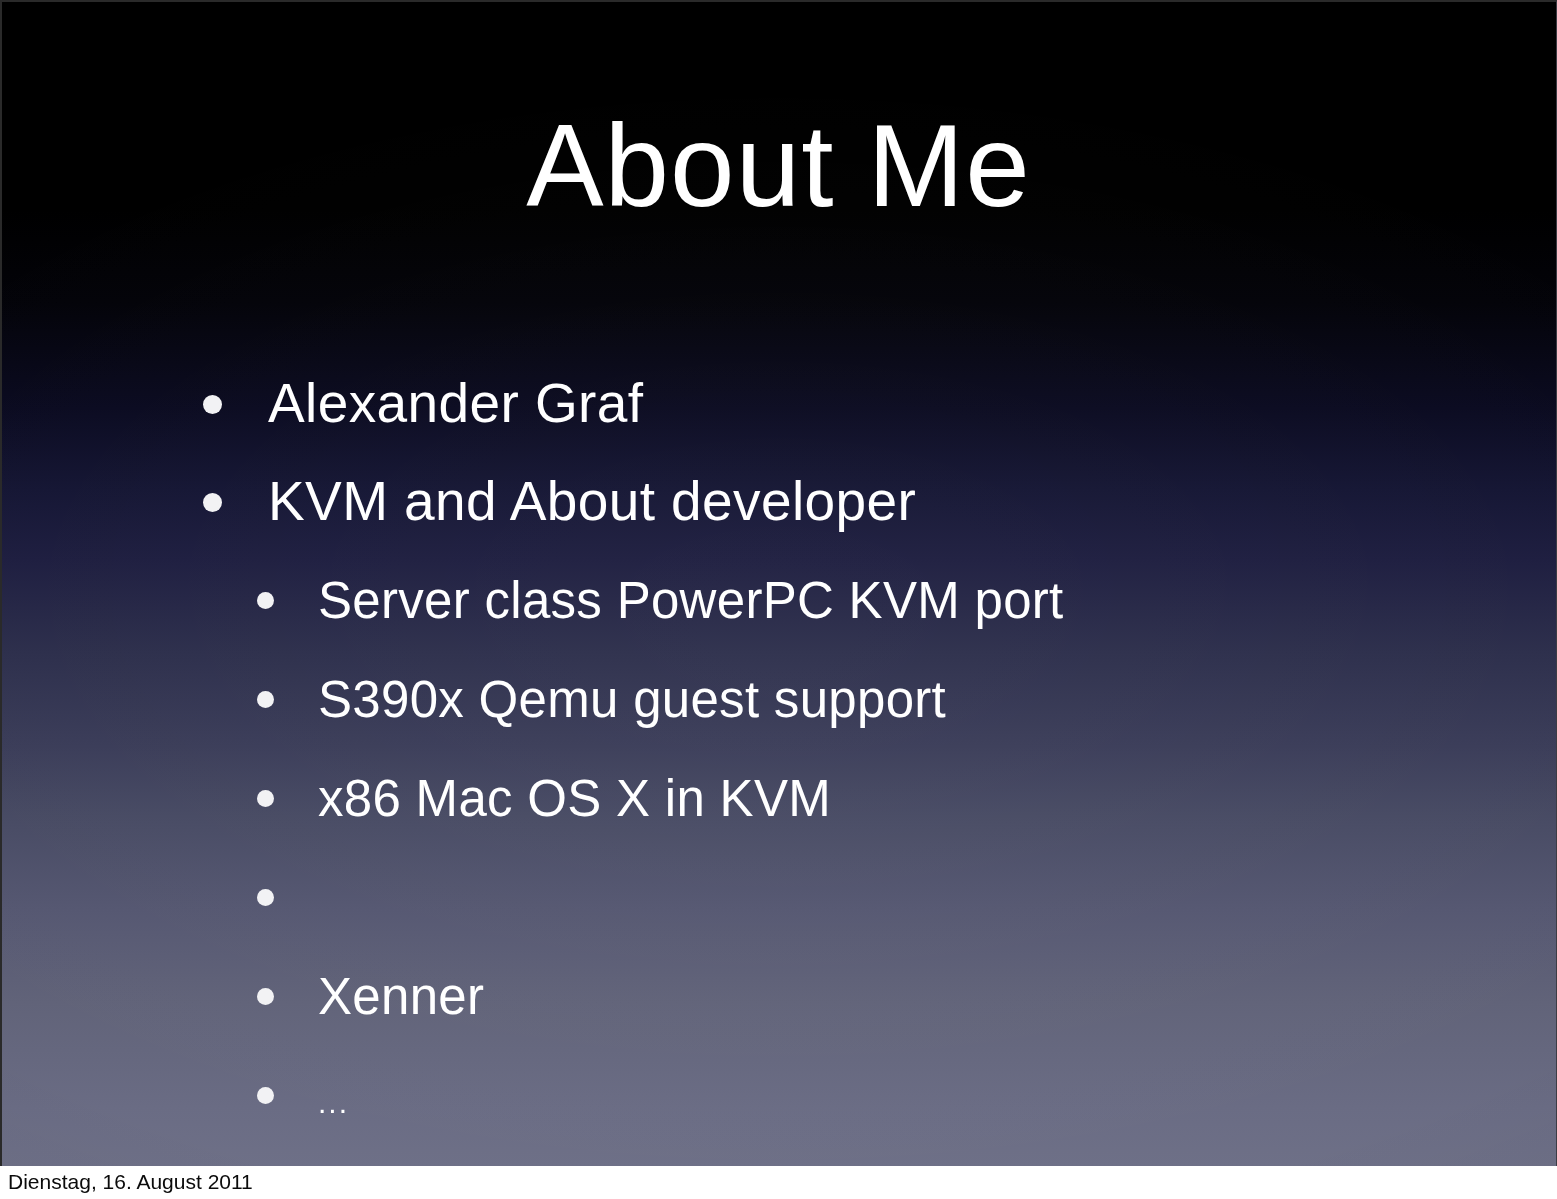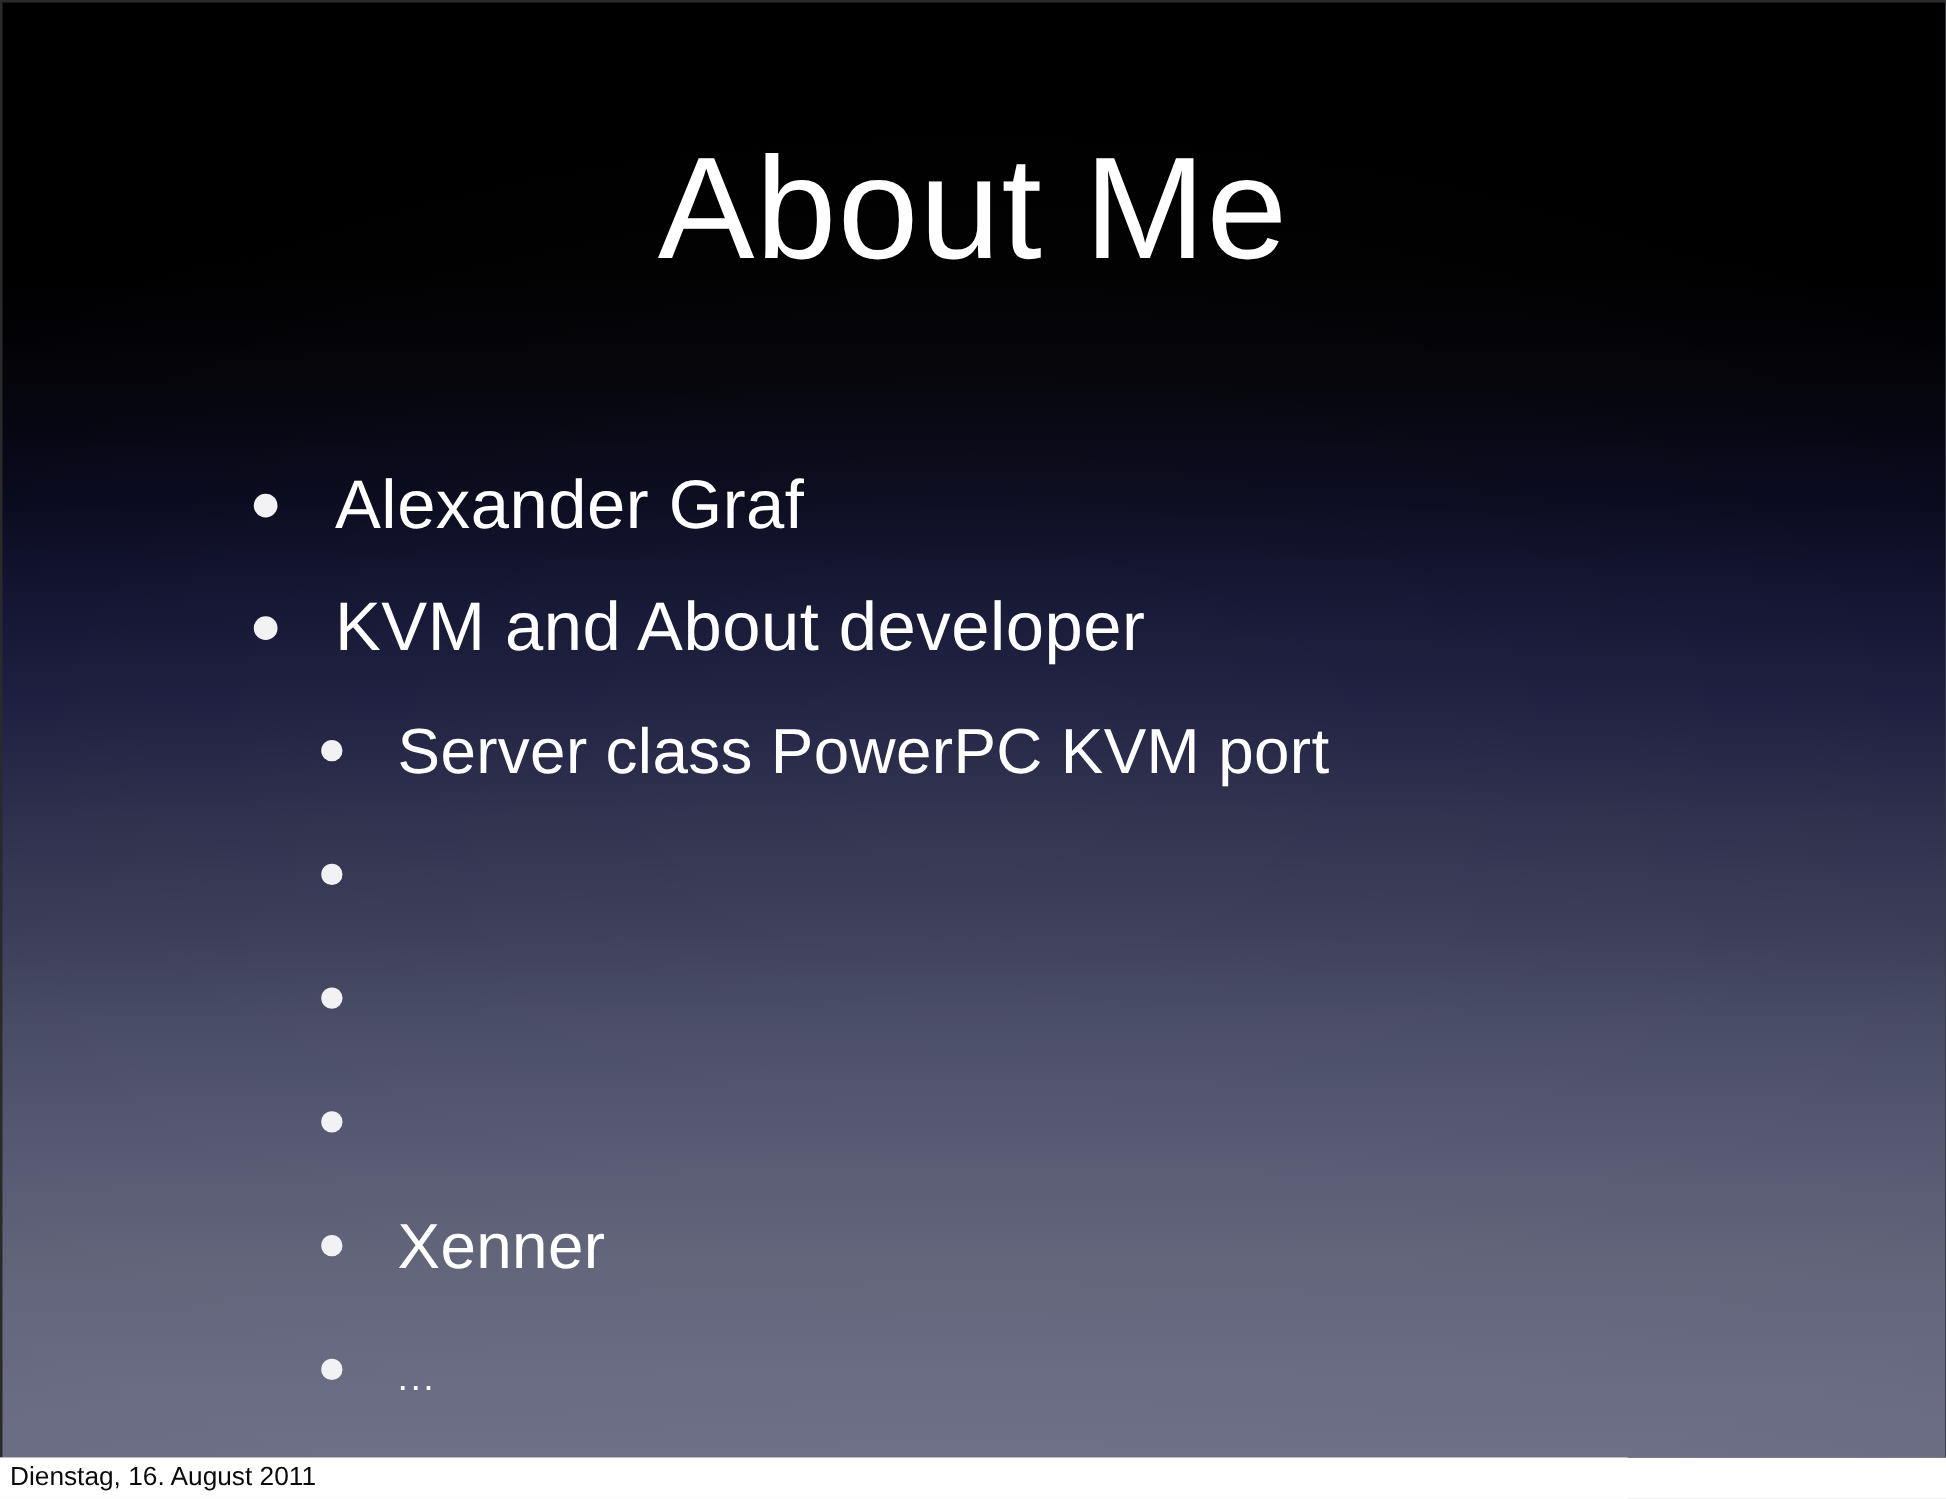--- a/index.html
+++ b/index.html
@@ -200,24 +200,26 @@
         <span class="bullet-text">KVM and About developer</span>
       </div>
 
       <div class="bullet-row level-2">
         <span class="bullet-dot"></span>
         <span class="bullet-text">Server class PowerPC KVM port</span>
       </div>
 
       <div class="bullet-row level-2">
         <span class="bullet-dot"></span>
-      </div>
-
-      <div class="bullet-row level-2">
-        <span class="bullet-dot"></span>
+        <span class="bullet-text">S390x Qemu guest support</span>
+      </div>
+
+      <div class="bullet-row level-2">
+        <span class="bullet-dot"></span>
+        <span class="bullet-text">x86 Mac OS X in KVM</span>
       </div>
 
       <div class="bullet-row level-2">
         <span class="bullet-dot"></span>
       </div>
 
       <div class="bullet-row level-2">
         <span class="bullet-dot"></span>
         <span class="bullet-text">Xenner</span>
       </div>

